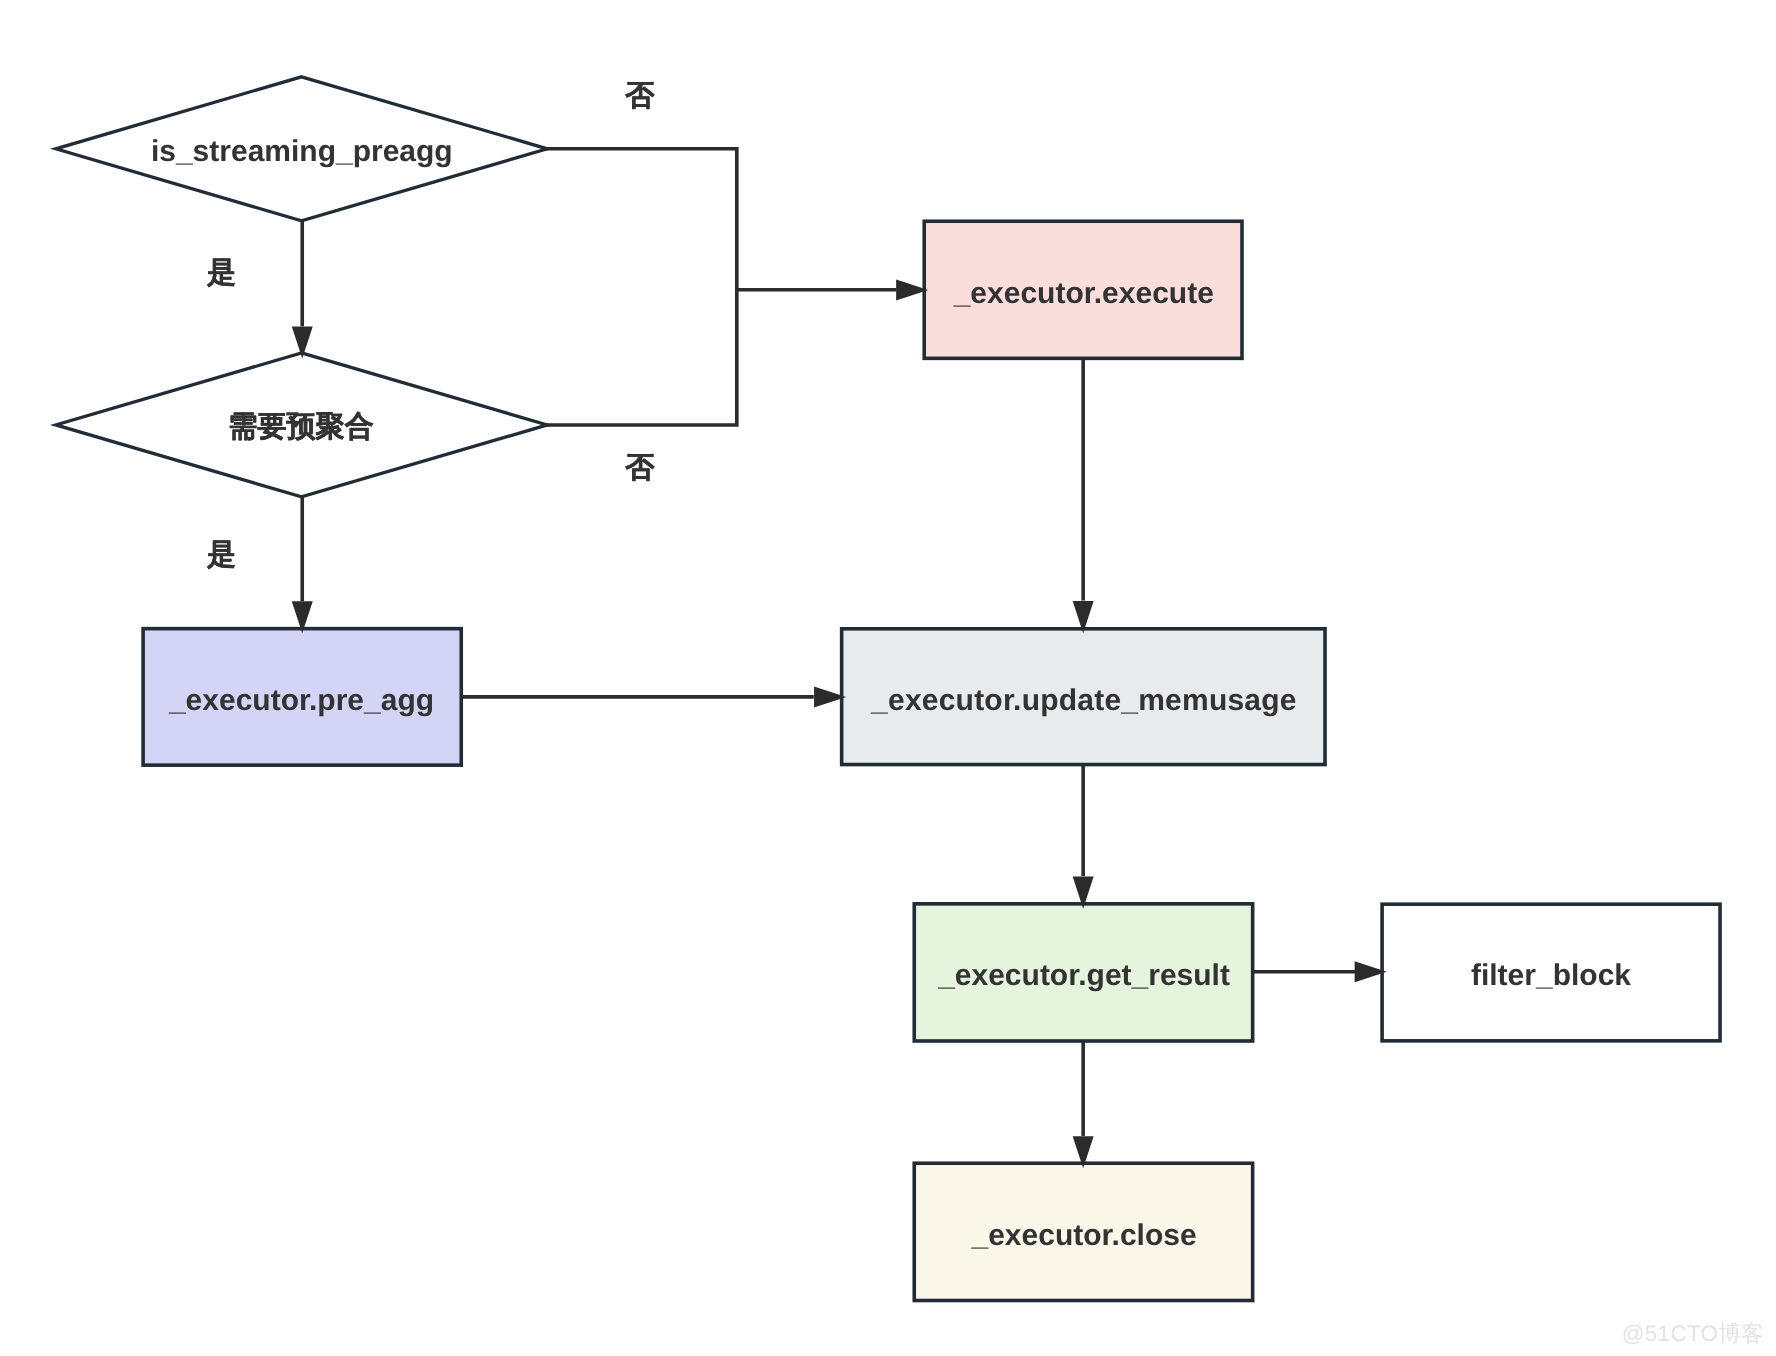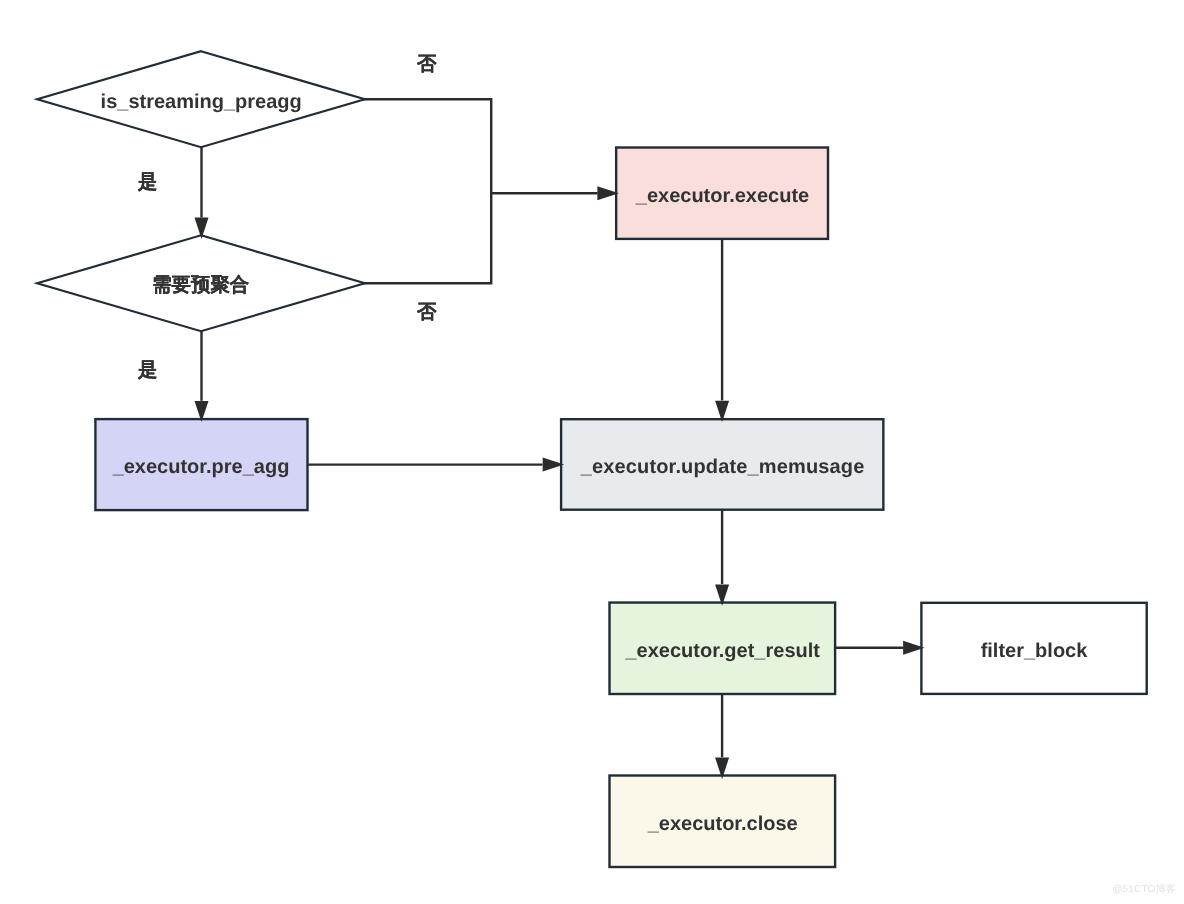--- a/index.html
+++ b/index.html
@@ -6,21 +6,21 @@
   html,body{margin:0;padding:0;}
   body{width:1184px;height:904px;background:#ffffff;overflow:hidden;
        font-family:"Liberation Sans",sans-serif;
        -webkit-font-smoothing:antialiased;text-rendering:geometricPrecision;}
   #stage{position:relative;width:1184px;height:904px;}
   svg#fc{display:block;position:absolute;left:0;top:0;transform:translateZ(0);}
   .nodeLabel{font-family:"Liberation Sans",sans-serif;font-weight:bold;font-size:20px;fill:#333333;}
   .edgeLabel{font-family:"Liberation Sans",sans-serif;font-weight:bold;font-size:19px;fill:#333333;}
   .wide{letter-spacing:0.145px;}
   .cjk{font-size:19.4px;paint-order:stroke;stroke:#333333;stroke-width:0.2px;stroke-linejoin:round;}
-  .wm{position:absolute;right:8px;bottom:8px;transform:translateZ(0);font-size:10px;line-height:13px;color:#e2e2e2;
+  .wm{position:absolute;right:8px;bottom:8px;transform:translateZ(0);font-size:15px;line-height:13px;color:#e2e2e2;
       font-family:"Liberation Sans",sans-serif;letter-spacing:0.2px;white-space:nowrap;}
 </style>
 </head>
 <body>
 
 <div id="stage">
 
 <svg id="fc" width="1184" height="904" viewBox="0 0 1184 904">
 
   <g fill="none" stroke="#2b2b2b" stroke-width="2.4" stroke-linecap="butt" stroke-linejoin="miter">

